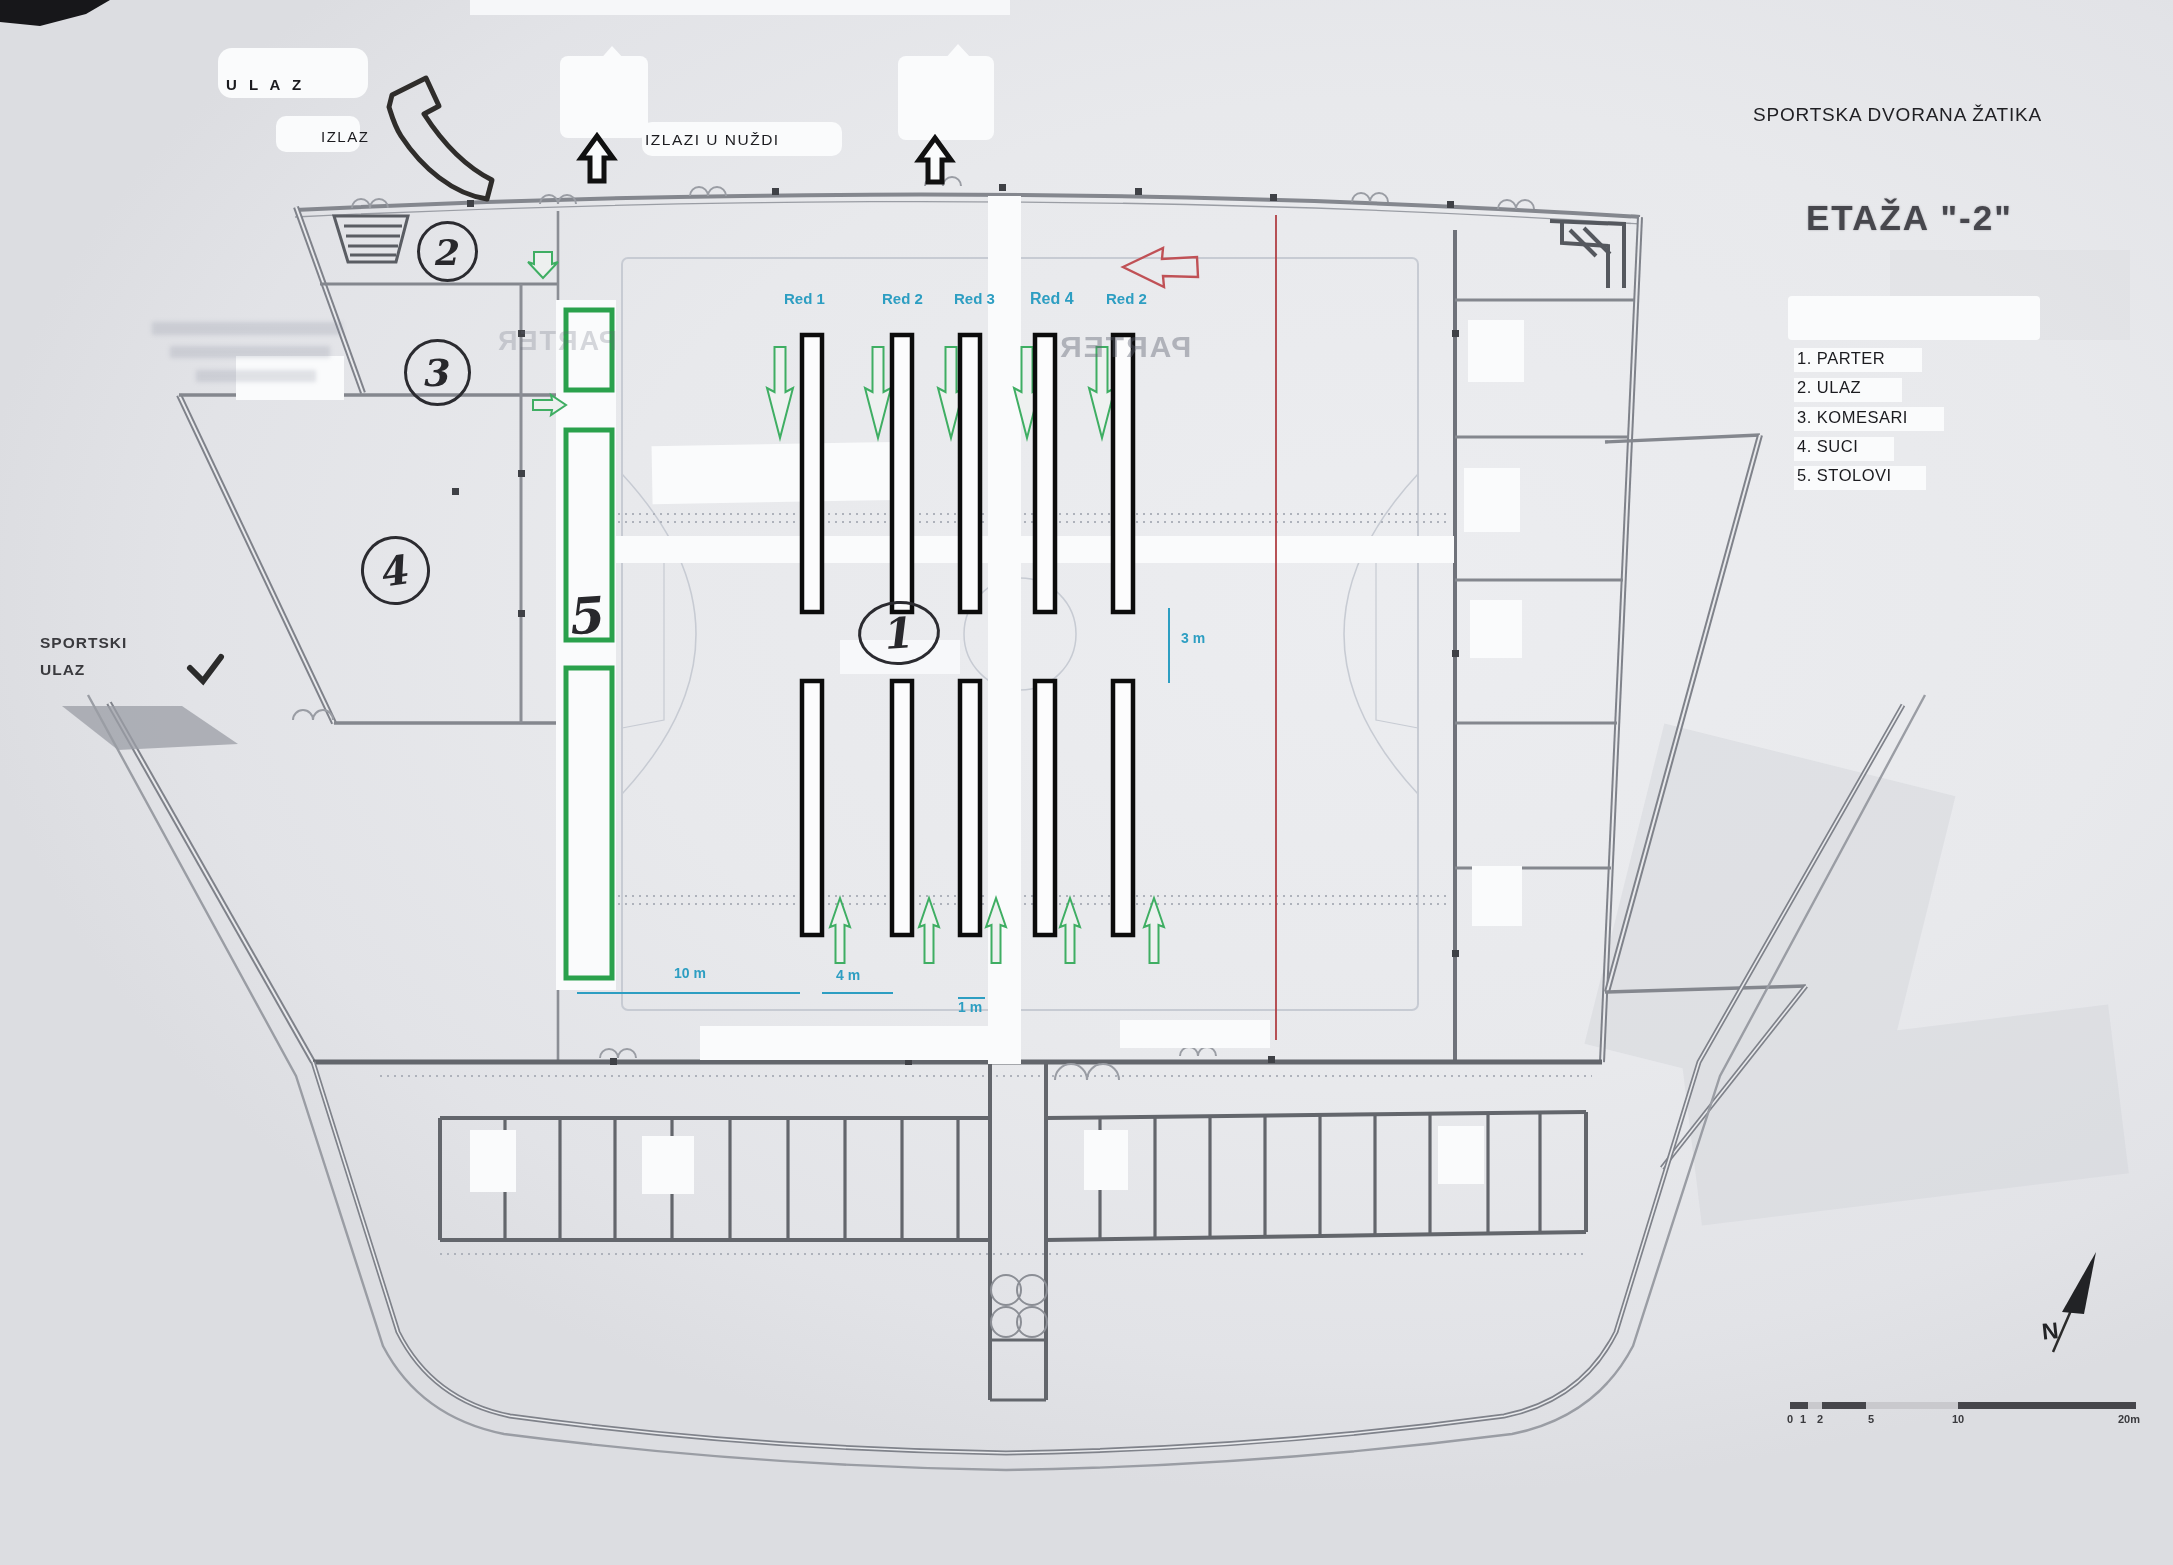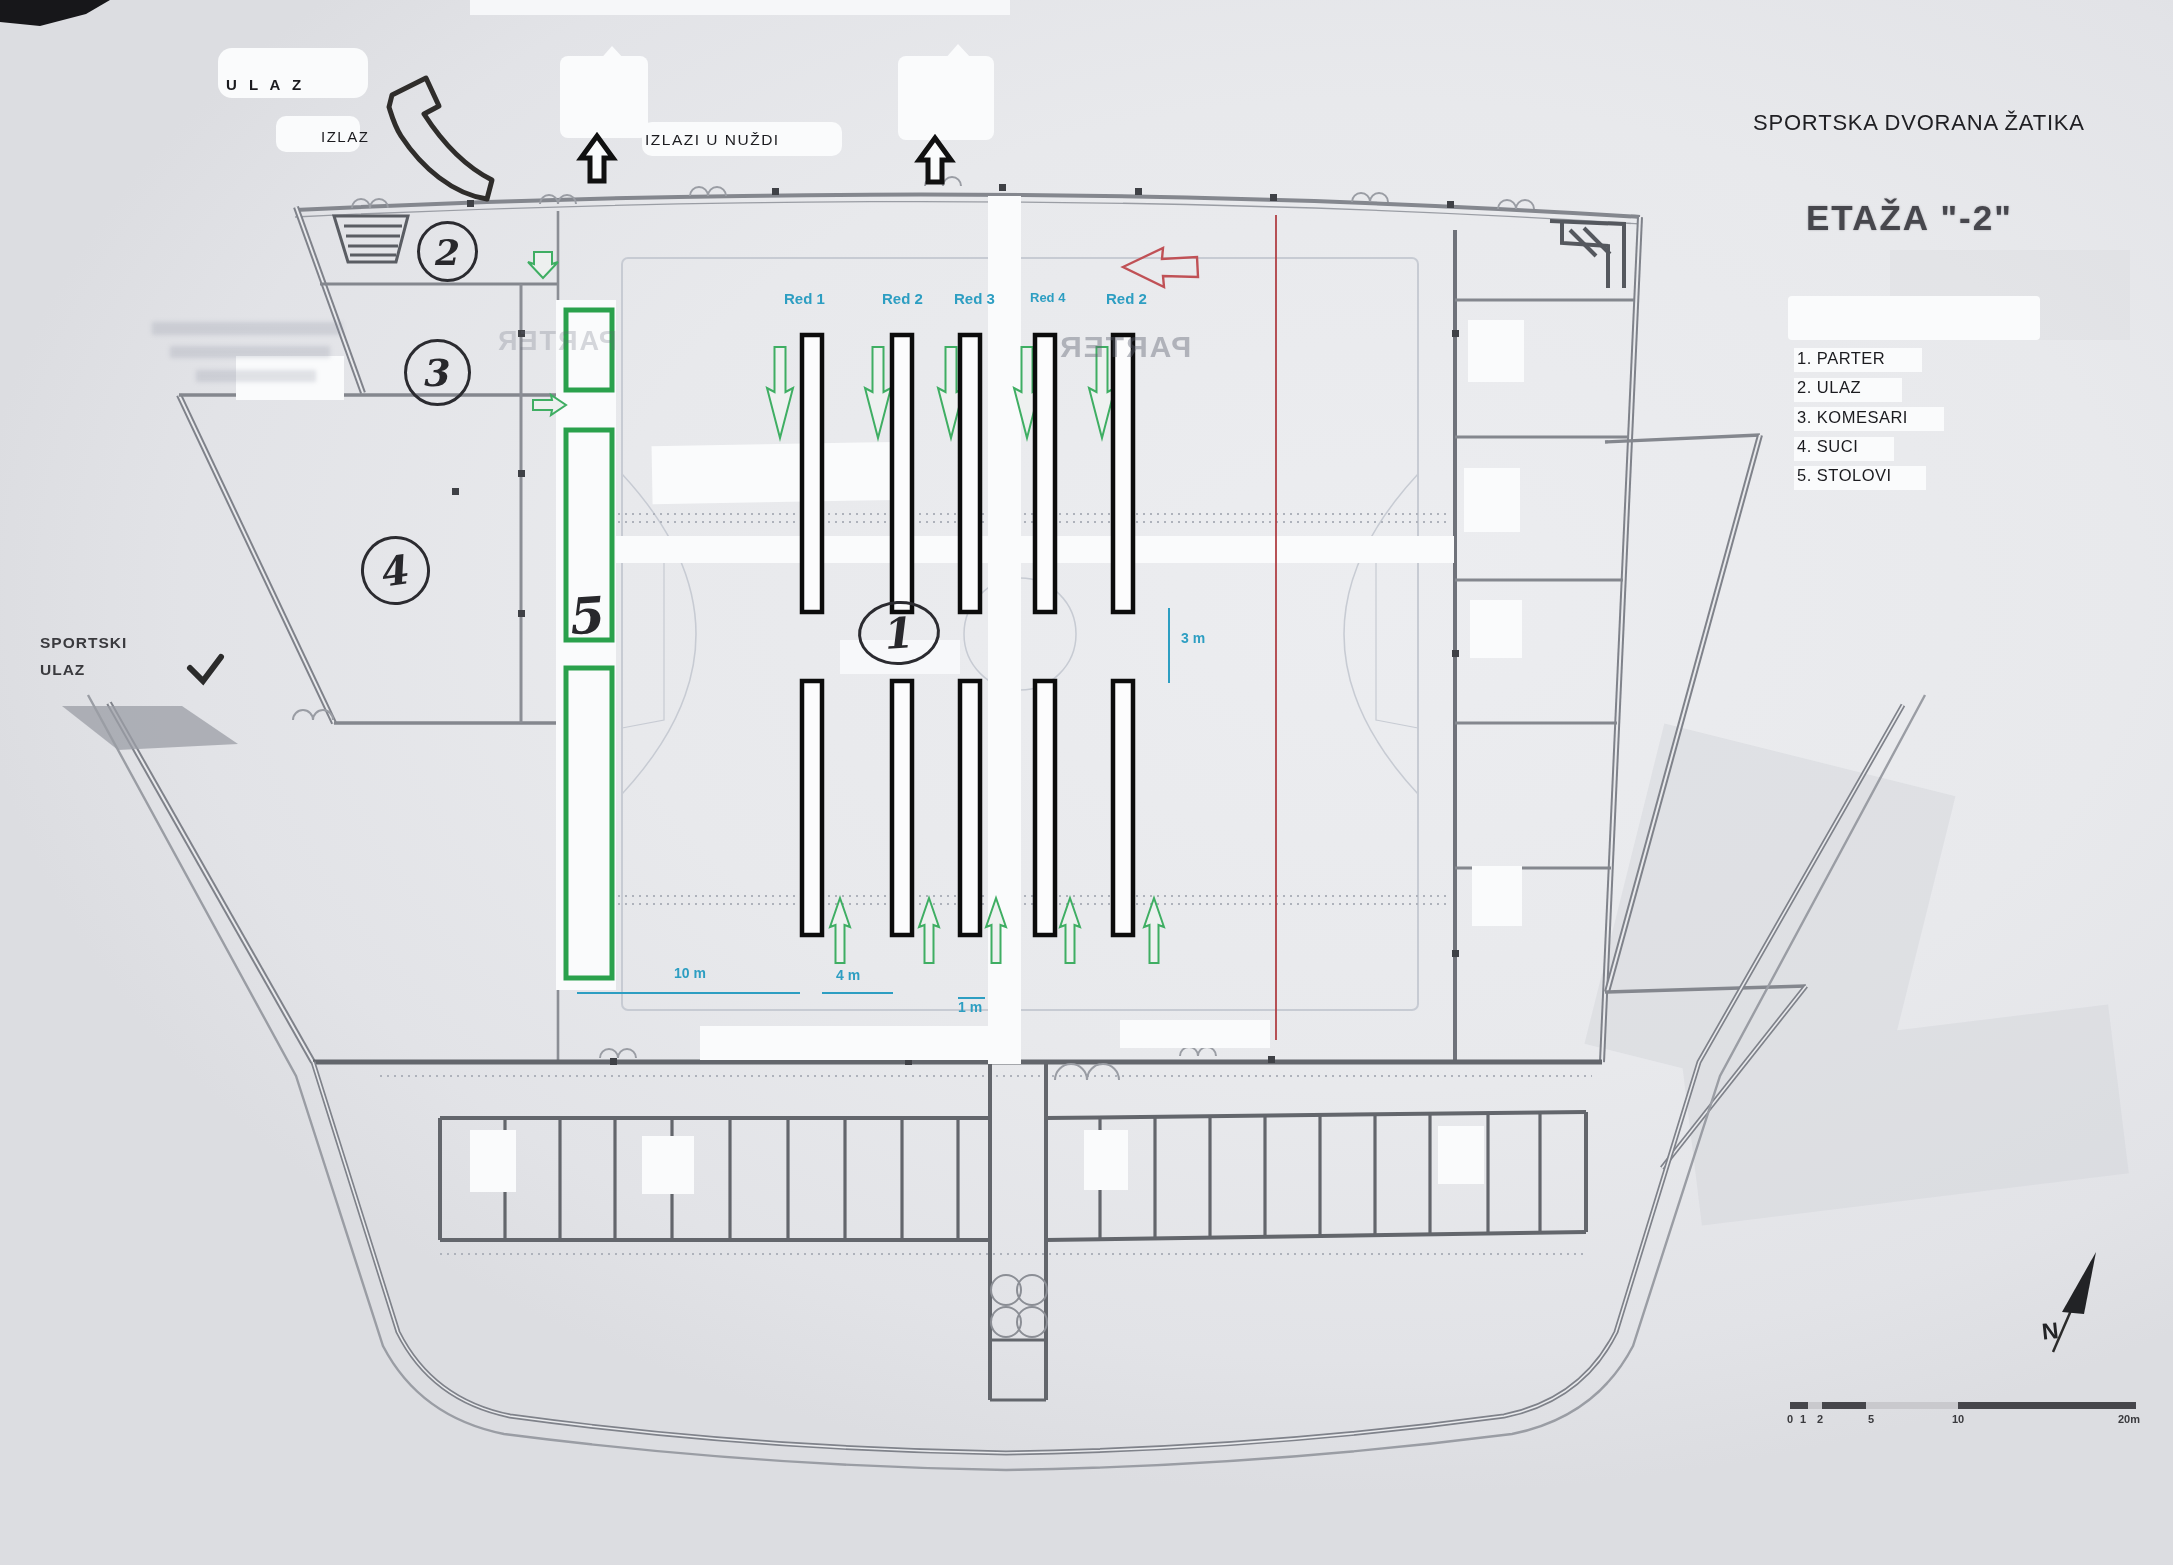--- a/index.html
+++ b/index.html
@@ -298,35 +298,35 @@
     </g>
   </svg>
 
   <div class="t print" style="left:226px; top:76px; font-size:15px; font-weight:bold; letter-spacing:4px;">U L A Z</div>
   <div class="t print" style="left:286px; top:128px; font-size:15px; letter-spacing:1.5px;margin-left:35px;">IZLAZ</div>
   <div class="t print" style="left:645px; top:131px; font-size:15.5px; letter-spacing:1.5px;">IZLAZI  U  NUŽDI</div>
 
   <div class="t print" style="left:40px; top:634px; font-size:15.5px; font-weight:bold; color:#3a3a3e; letter-spacing:1px;">SPORTSKI</div>
   <div class="t print" style="left:40px; top:661px; font-size:15.5px; font-weight:bold; color:#3a3a3e; letter-spacing:1px;">ULAZ</div>
 
-  <div class="t print" style="left:1753px; top:110px; font-size:22px; letter-spacing:.8px; color:#202024;">SPORTSKA DVORANA  ŽATIKA</div>
+  <div class="t print" style="left:1753px; top:104px; font-size:19px; letter-spacing:.8px; color:#202024;">SPORTSKA DVORANA  ŽATIKA</div>
   <div class="t print" style="left:1806px; top:198px; font-size:35px; font-weight:600; letter-spacing:2px; color:#47474d; text-shadow:0 0 2px rgba(70,70,80,.45);">ETAŽA "-2"</div>
 
   <div>
     <div class="t legend-item" style="top:349px;text-align:right;">1.  PARTER</div>
     <div class="t legend-item" style="top:378px;">2.  ULAZ</div>
     <div class="t legend-item" style="top:408px;">3.  KOMESARI</div>
     <div class="t legend-item" style="top:437px;">4.  SUCI</div>
     <div class="t legend-item" style="top:466px;">5.  STOLOVI</div>
   </div>
 
   <div class="t teal" style="left:784px;  top:290px; font-size:15px;">Red 1</div>
   <div class="t teal" style="left:882px;  top:290px; font-size:15px;">Red 2</div>
   <div class="t teal" style="left:954px;  top:290px; font-size:15px;">Red 3</div>
-  <div class="t teal" style="left:1030px; top:290px; font-size:13px;">Red 4</div>
+  <div class="t teal" style="left:1030px; top:290px; font-size:16px;">Red 4</div>
   <div class="t teal" style="left:1106px; top:290px; font-size:15px;">Red 2</div>
 
   <div class="t teal" style="left:674px;  top:965px; font-size:14px;">10 m</div>
   <div class="t teal" style="left:836px;  top:967px; font-size:14px;">4 m</div>
   <div class="t teal" style="left:958px;  top:972px; font-size:14px;margin-top:27px;">1 m</div>
   <div class="t teal" style="left:1181px; top:630px; font-size:14px;">3 m</div>
 
   <div class="circle-marker" style="left:858px; top:601px; width:76px; height:58px; border-width:3.5px; transform:rotate(-4deg);">
     <span class="hand" style="font-size:42px;">1</span>
   </div>

